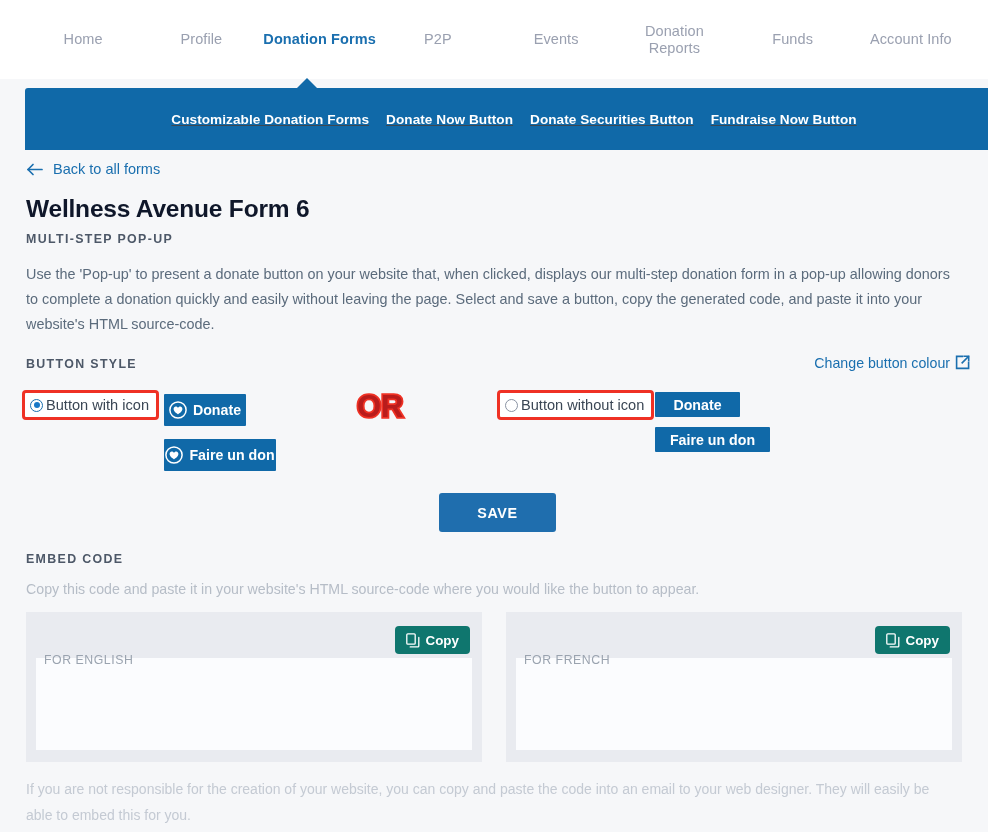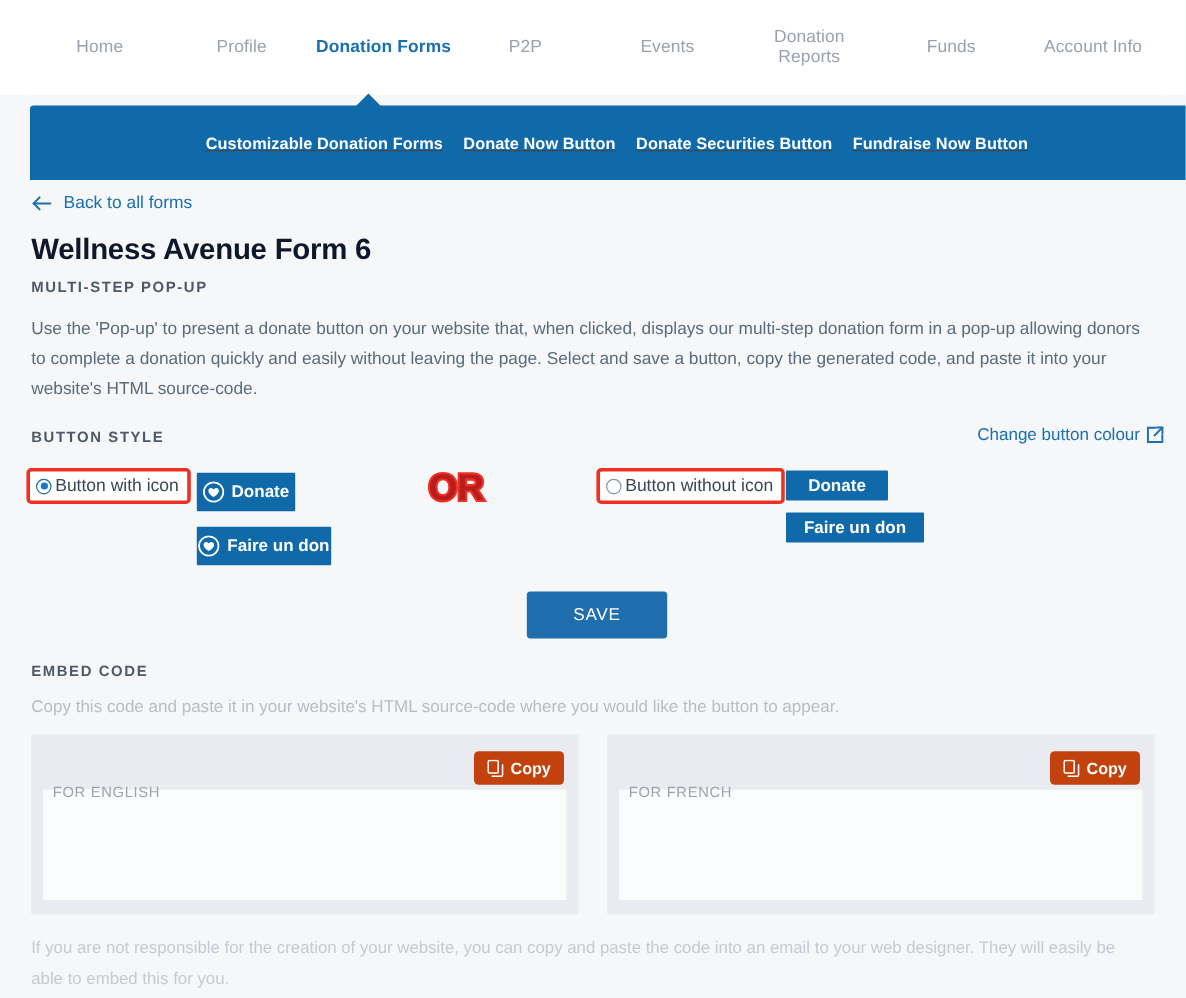--- a/index.html
+++ b/index.html
@@ -133,21 +133,21 @@
     -webkit-text-stroke: 3.5px #ef3124;
     paint-order: stroke fill;
     letter-spacing:0px;
   }
 
   .save-btn {
     position:absolute; left:439px; top:493px;
     width:117px; height:39px;
     background:#1f6eae; color:#ffffff;
     border:none; border-radius:3px;
-    font-size:14.3px; font-weight:400; letter-spacing:0.6px;
+    font-size:14.3px; font-weight:700; letter-spacing:0.6px;
     cursor:pointer;
     font-family:"Liberation Sans", sans-serif;
   }
 
   
   .embed-label { position:absolute; left:26px; top:552px; }
   .embed-desc {
     position:absolute; left:26px; top:581px;
     font-size:14.2px; color:#b6bdc7;
   }
@@ -160,21 +160,21 @@
     padding:10px 10px 12px 10px;
   }
   .embed-head {
     display:flex; align-items:center; justify-content:space-between;
     height:36px; padding: 0 2px 0 8px;
   }
   .embed-head-label {
     font-size:12.3px; color:#9aa3af; letter-spacing:0.55px;margin-top:40px;
   }
   .copy-btn {
-    background:#c2410c; color:#ffffff;
+    background:#0f766e; color:#ffffff;
     border:none; border-radius:4px;
     height:28px; padding: 0 11px;
     font-size:13.4px; font-weight:700;
     display:flex; align-items:center; gap:6px; cursor:pointer;
     font-family:"Liberation Sans", sans-serif;
   }
   .copy-icon { width:14px; height:15px; flex:none; }
   .embed-textarea {
     display:block; width:100%; height:92px;
     background:#fbfcfe; border:none; outline:none; resize:none;

